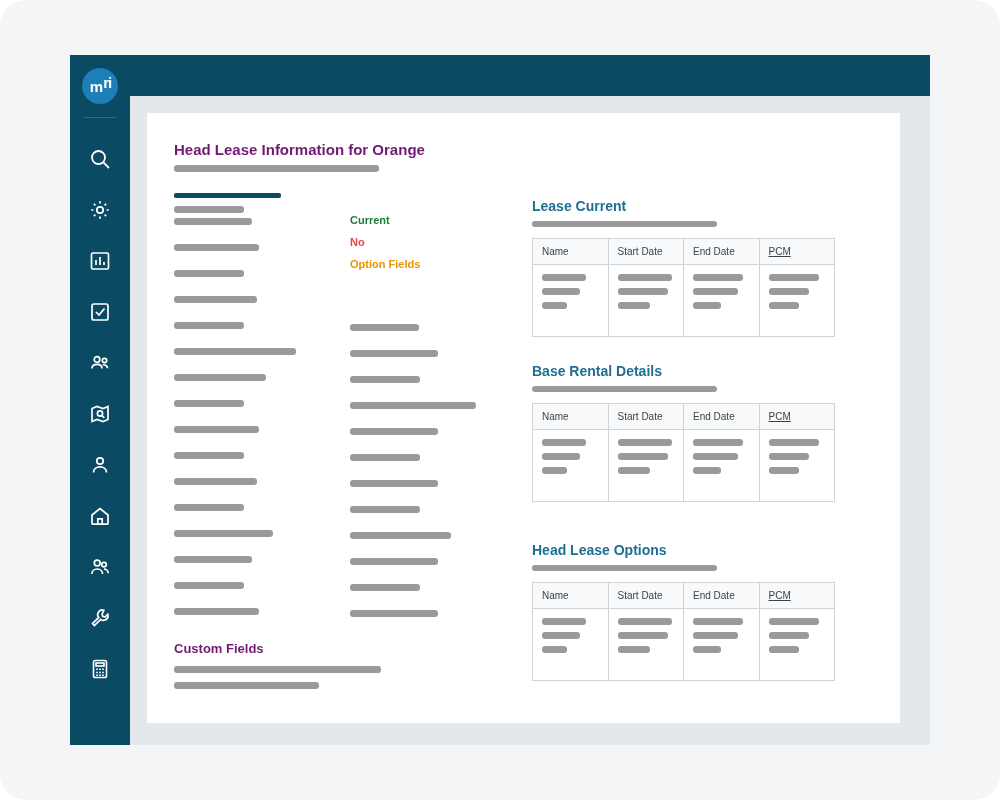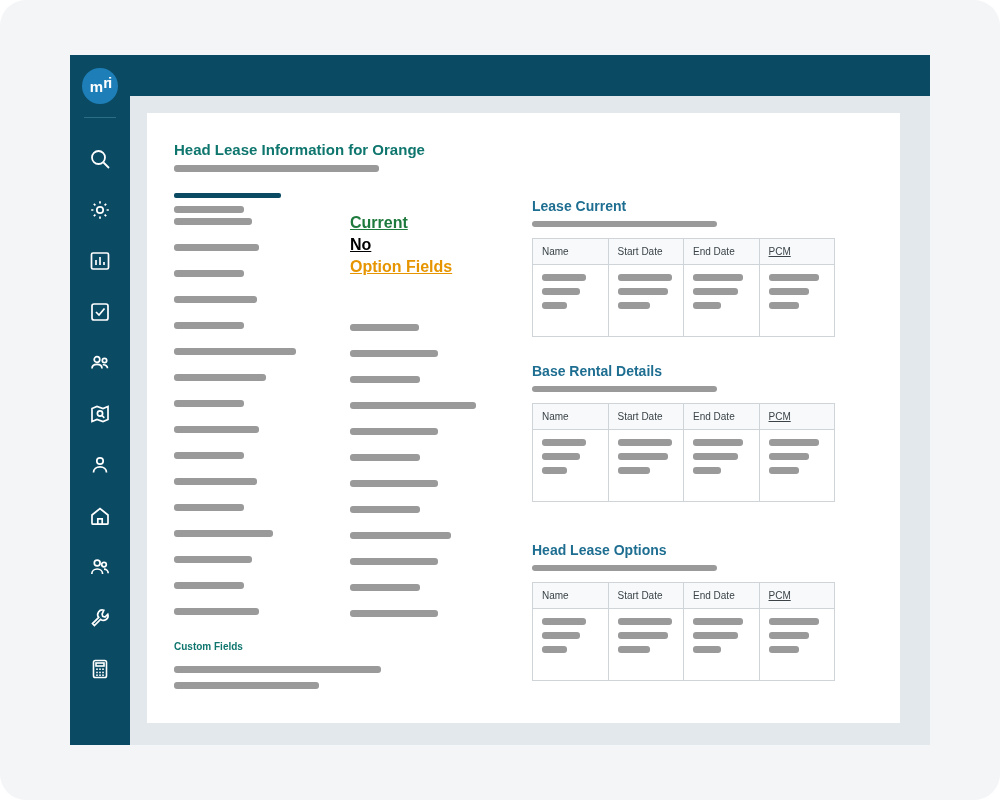--- a/index.html
+++ b/index.html
@@ -74,47 +74,46 @@
   }
   
   .content-card {
     position: absolute;
     left: 77px; top: 58px;
     width: 753px; height: 610px;
     background: #ffffff;
   }
   .title {
     position: absolute;
-    color: #0f766e;
+    color: #701a75;
     font-weight: bold;
     white-space: nowrap;
   }
   .page-title { left: 27px; top: 28px; font-size: 15px; }
   .bar {
     position: absolute;
     background: #9a9a9a;
     border-radius: 3px;
     height: 7px;
   }
   .bar.dark { background: #0b4a63; height: 5px; border-radius: 2px; }
   .subtitle-bar { left: 27px; top: 52px; width: 205px; }
 
   
   .col-left { position: absolute; left: 27px; top: 80px; }
   .col-mid  { position: absolute; left: 203px; top: 80px; }
 
   .status {
     position: absolute;
-    font-size: 16px;
+    font-size: 11px;
     font-weight: bold;
     white-space: nowrap;
-    text-decoration: underline;
-  }
-
-  .custom-fields-title { left: 27px; top: 528px; font-size: 10px; }
+  }
+
+  .custom-fields-title { left: 27px; top: 528px; font-size: 13px; }
   .cf-bar1 { left: 27px; top: 553px; width: 207px; }
   .cf-bar2 { left: 27px; top: 569px; width: 145px; }
 
   
   .panel { position: absolute; }
   .panel-title {
     color: #1e6e91;
     font-size: 14px;
     font-weight: bold;
     white-space: nowrap;
@@ -330,21 +329,21 @@
           <div class="bar" style="left: 0px; top: 391px; width: 70px;"></div>
           <div class="bar" style="left: 0px; top: 417px; width: 88px;"></div>
         </div>
 
       <div class="title custom-fields-title">Custom Fields</div>
       <div class="bar cf-bar1"></div>
       <div class="bar cf-bar2"></div>
 
       <div id="statuses">
           <div class="status" style="left: 203px; top: 101px; color: rgb(31, 122, 61);">Current</div>
-          <div class="status" style="left: 203px; top: 123px; color: #000000;">No</div>
+          <div class="status" style="left: 203px; top: 123px; color: #ef4444;">No</div>
           <div class="status" style="left: 203px; top: 145px; color: rgb(230, 149, 0);">Option Fields</div>
         </div>
       <div id="panels">
           <div class="panel" style="left: 385px; top: 85px;">
             <div class="panel-title">Lease Current</div>
             <div class="panel-underline"></div>
             <table class="table">
               <thead>
                 <tr>
                   <th>Name</th>

